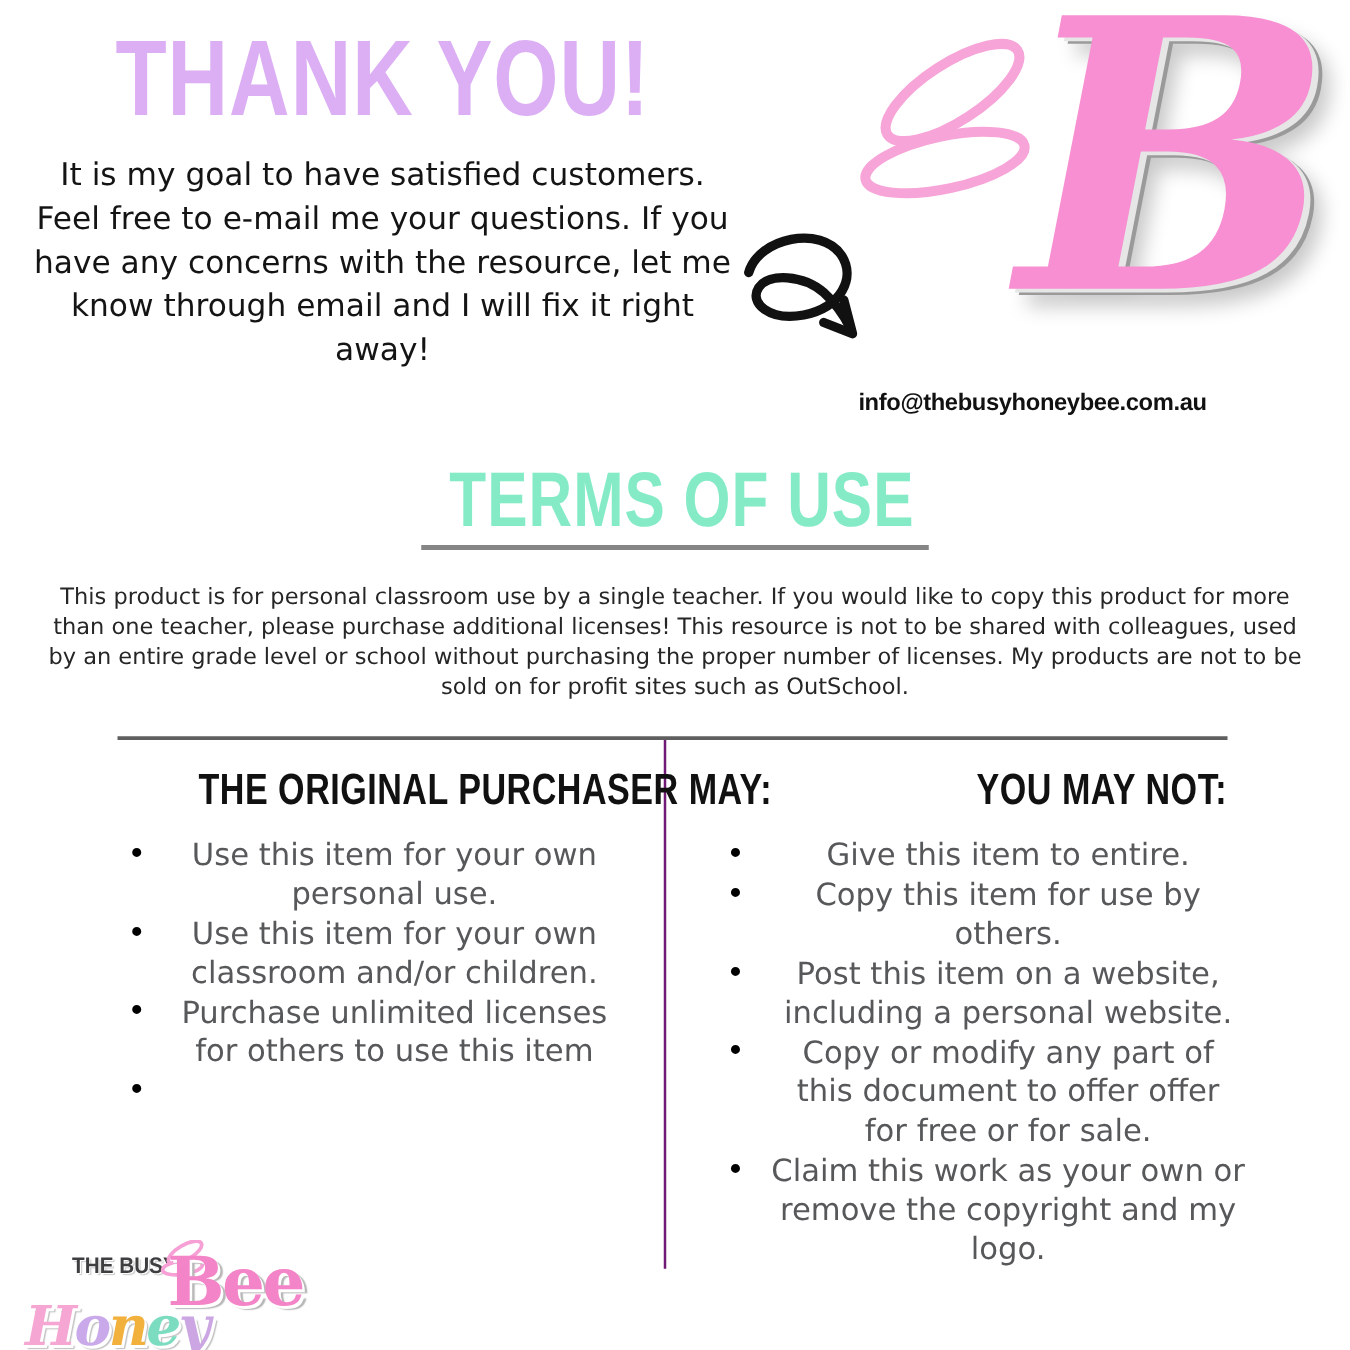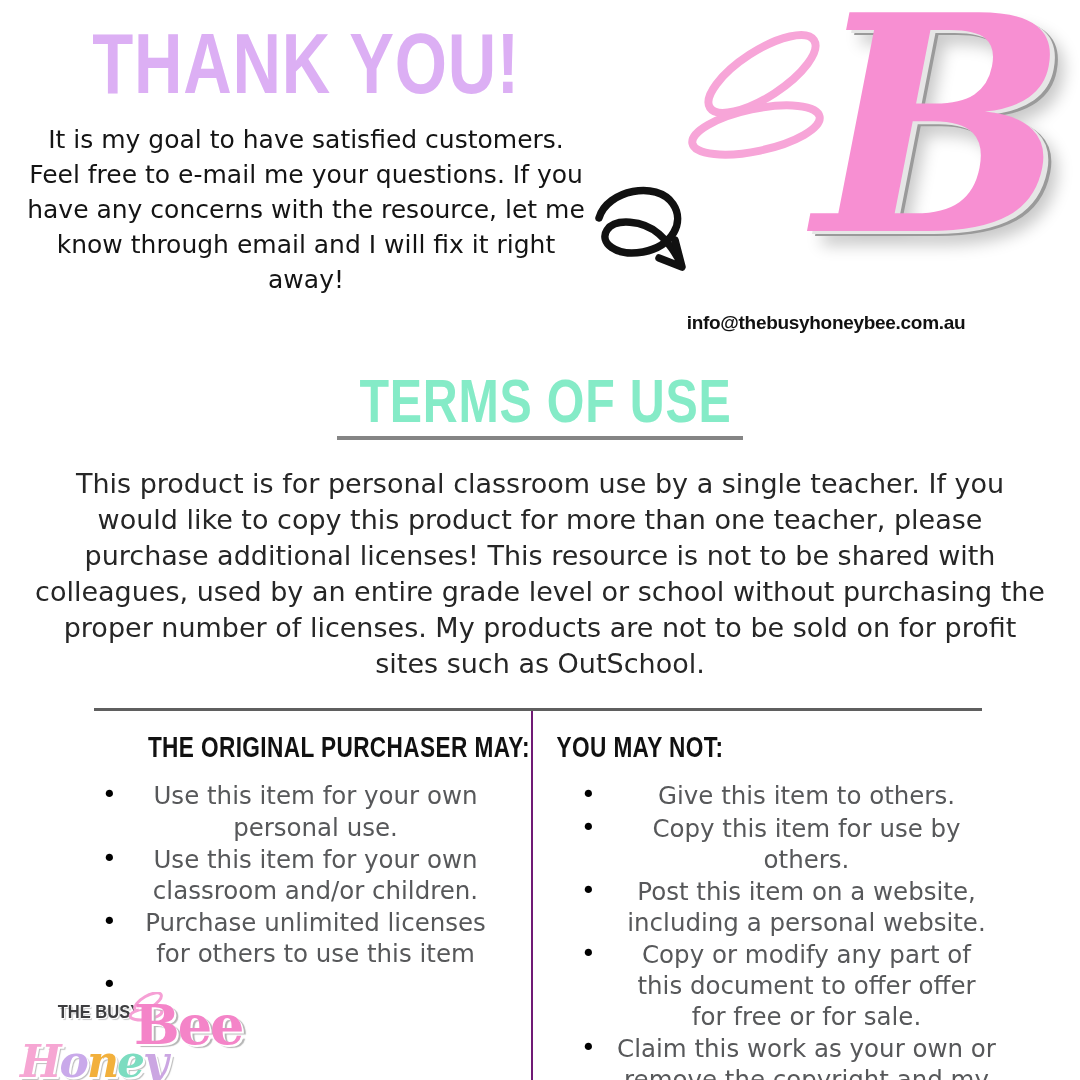--- a/index.html
+++ b/index.html
@@ -66,21 +66,21 @@
   }
   .terms-underline {
     width:406px; height:4px;
     margin:4px auto 0;
     background:#858585;
   }
   .terms-body {
     width:1012px;
     margin:26px auto 0;
     text-align:center;
-    font-size:27px;
+    font-size:18px;
     line-height:1.33;
     color:#262626;
   }
 
   .rule {
     width:888px; height:3px;
     margin:27px 0 0 94px;
     background:#5f5f5f;
     border:none;
   }
@@ -90,22 +90,22 @@
     display:flex;
     margin-left:94px;
     width:916px;
     min-height:417px;
     align-items:stretch;
   }
   .col { padding-top:20px; }
   .col-left  { width:437px; }
   .col-right { width:479px; border-left:2px solid #701a75; }
   .col-heading {
-    text-align:left;
-    font-size:29px; font-weight:800;
+    text-align:right;
+    font-size:35px; font-weight:800;
     font-family:"Liberation Sans", sans-serif;
     color:#111;
     letter-spacing:0.5px;
   }
   .col ul { list-style:none; margin-top:16px; }
   .col li {
     position:relative;
     text-align:center;
     font-size:24.5px;
     line-height:1.27;
@@ -192,21 +192,21 @@
       <ul>
         <li><span class="bullet">•</span><span>Use this item for your own personal use.</span></li>
         <li><span class="bullet">•</span><span>Use this item for your own classroom and/or children.</span></li>
         <li><span class="bullet">•</span><span>Purchase unlimited licenses for others to use this item</span></li>
         <li><span class="bullet">•</span></li>
       </ul>
     </div>
     <div class="col col-right">
       <h3 class="col-heading"><span class="cond">YOU MAY NOT:</span></h3>
       <ul>
-        <li><span class="bullet">•</span><span>Give this item to others.</span></li>
+        <li><span class="bullet">•</span><span>Give this item to entire.</span></li>
         <li><span class="bullet">•</span><span>Copy this item for use by others.</span></li>
         <li><span class="bullet">•</span><span>Post this item on a website, including a personal website.</span></li>
         <li><span class="bullet">•</span><span>Copy or modify any part of this document to offer offer for free or for sale.</span></li>
         <li><span class="bullet">•</span><span>Claim this work as your own or remove the copyright and my logo.</span></li>
       </ul>
     </div>
   </section>
 
   <div class="footer-logo">
     <span class="fl-busy">THE BUSY</span>

